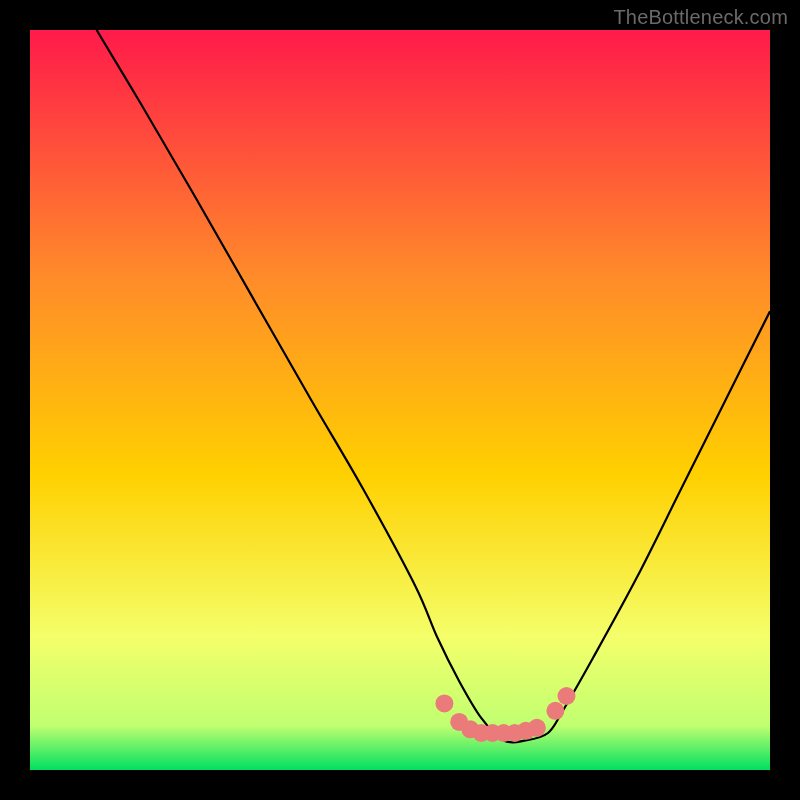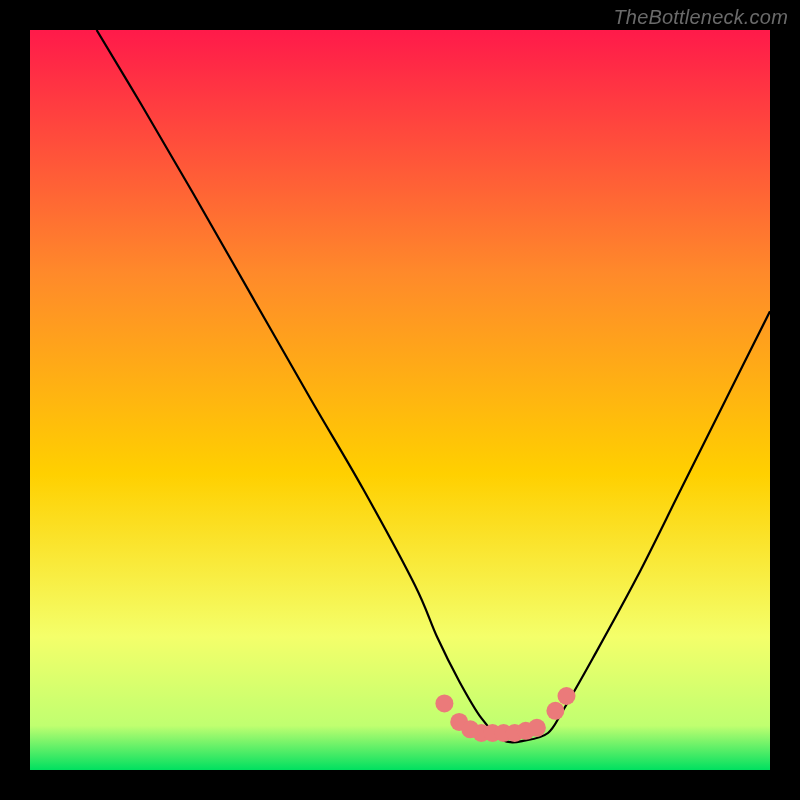--- a/index.html
+++ b/index.html
@@ -8,21 +8,20 @@
     width: 800px;
     height: 800px;
     background: #000;
     overflow: hidden;
   }
   .container {
     position: relative;
     width: 800px;
     height: 800px;
     background: #000;
-    font-style: italic;
   }
   .watermark {
     position: absolute;
     top: 6px;
     right: 12px;
     font-family: Arial, Helvetica, sans-serif;
     font-size: 20px;
     color: #6a6a6a;
     letter-spacing: 0.2px;
     z-index: 10;

